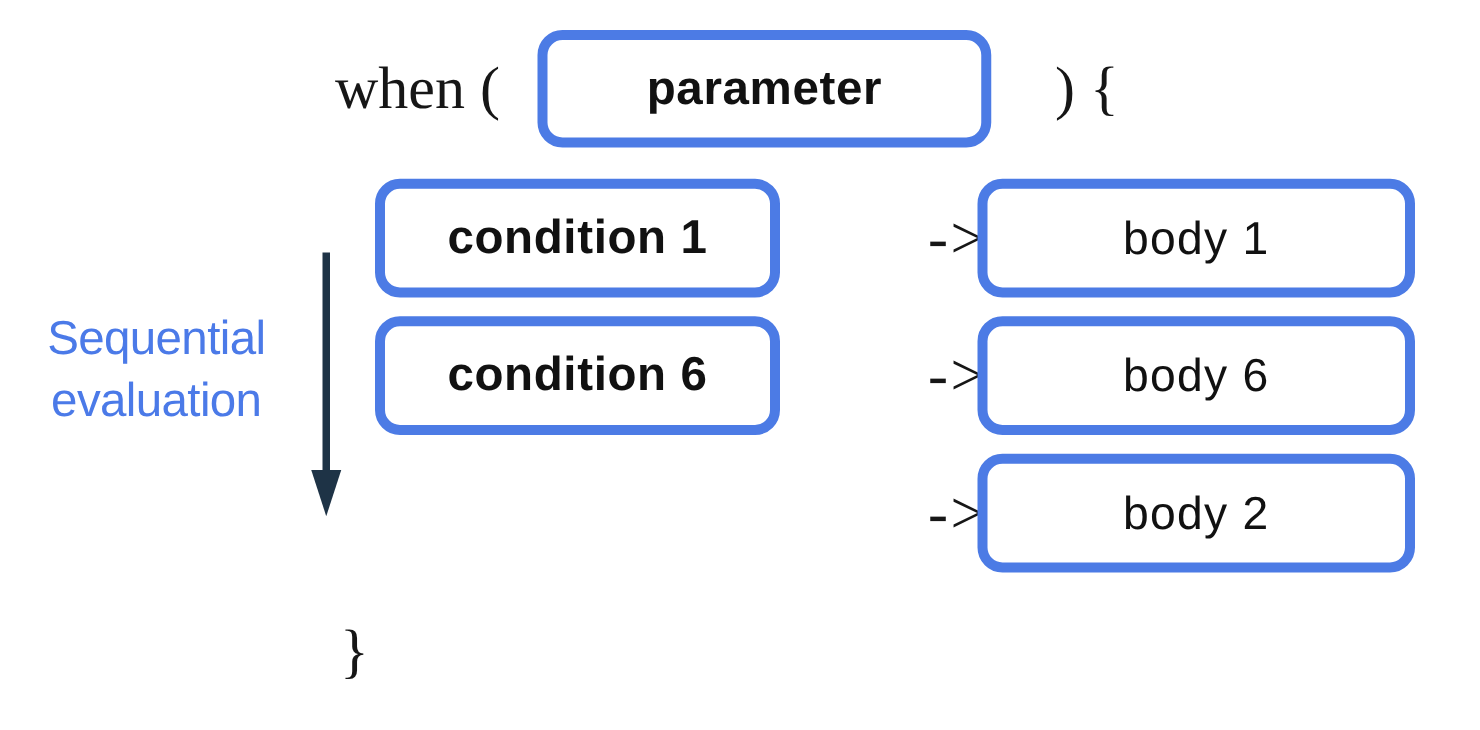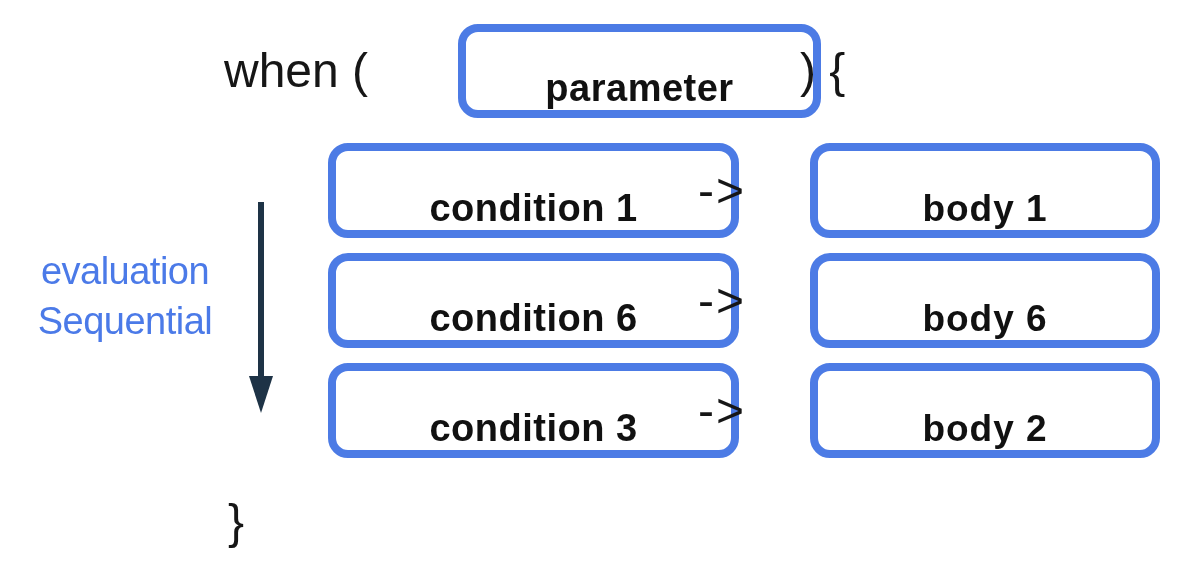--- a/index.html
+++ b/index.html
@@ -15,51 +15,51 @@
   .frame {
     position: relative;
     width: 1184px;
     height: 584px;
     background: var(--background);
     overflow: hidden;
     font-family: "Liberation Sans", sans-serif;
   }
   .code {
     position: absolute;
-    font-family: Liberation Sans, sans-serif;
+    font-family: Liberation Serif, serif;
     font-size: 48px;
     line-height: 1;
     color: var(--code-text);
     white-space: pre;
+    margin-left: 44px;
   }
   .box {
     position: absolute;
     box-sizing: border-box;
     border: 8px solid var(--box-border);
     border-radius: 20px;
     background: var(--background);
     display: flex;
-    align-items: flex-end;
+    align-items: center;
     justify-content: center;
-    margin-left: 28px;
   }
   .box-label {
     font-family: "Liberation Sans", sans-serif;
     font-weight: 700;
     font-size: 38px;
     color: var(--label-text);
     letter-spacing: 0.5px;
   }
   .body-label {
-    font-weight: 700;
+    font-weight: 400;
     font-size: 37px;
     letter-spacing: 1px;
   }
   .row { position: absolute; left: 300px; width: 832px; height: 95px; }
-  .row .condition-box { left: 0; top: 0; width: 411px; height: 95px; }
+  .row .condition-box { left: 0; top: 0; width: 324px; height: 95px; }
   .row .branch-arrow {
     position: absolute;
     left: 372px;
     top: 0;
     width: 100px;
     height: 95px;
     line-height: 95px;
     text-align: center;
     letter-spacing: 2px;
   }
@@ -108,32 +108,29 @@
     <div class="box condition-box">
       <span class="box-label">condition 6</span>
     </div>
     <span class="code branch-arrow">-&gt;</span>
     <div class="box body-box">
       <span class="box-label body-label">body 6</span>
     </div>
   </div>
 
   <div class="row" style="top:363px;">
-    <div class="box condition-box">
-      <span class="box-label">condition 3</span>
-    </div>
     <span class="code branch-arrow">-&gt;</span>
     <div class="box body-box">
       <span class="box-label body-label">body 2</span>
     </div>
   </div>
 
   <div class="annotation">
+    <span>Sequential</span>
     <span>evaluation</span>
-    <span>Sequential</span>
   </div>
 
   <svg class="seq-arrow-svg" width="30" height="220" viewBox="0 0 30 220">
     <line x1="15" y1="4" x2="15" y2="182"></line>
     <polygon points="3,178 27,178 15,215"></polygon>
   </svg>
 
   <span class="code" style="left:228px; top:498px;">}</span>
 
 </div>

